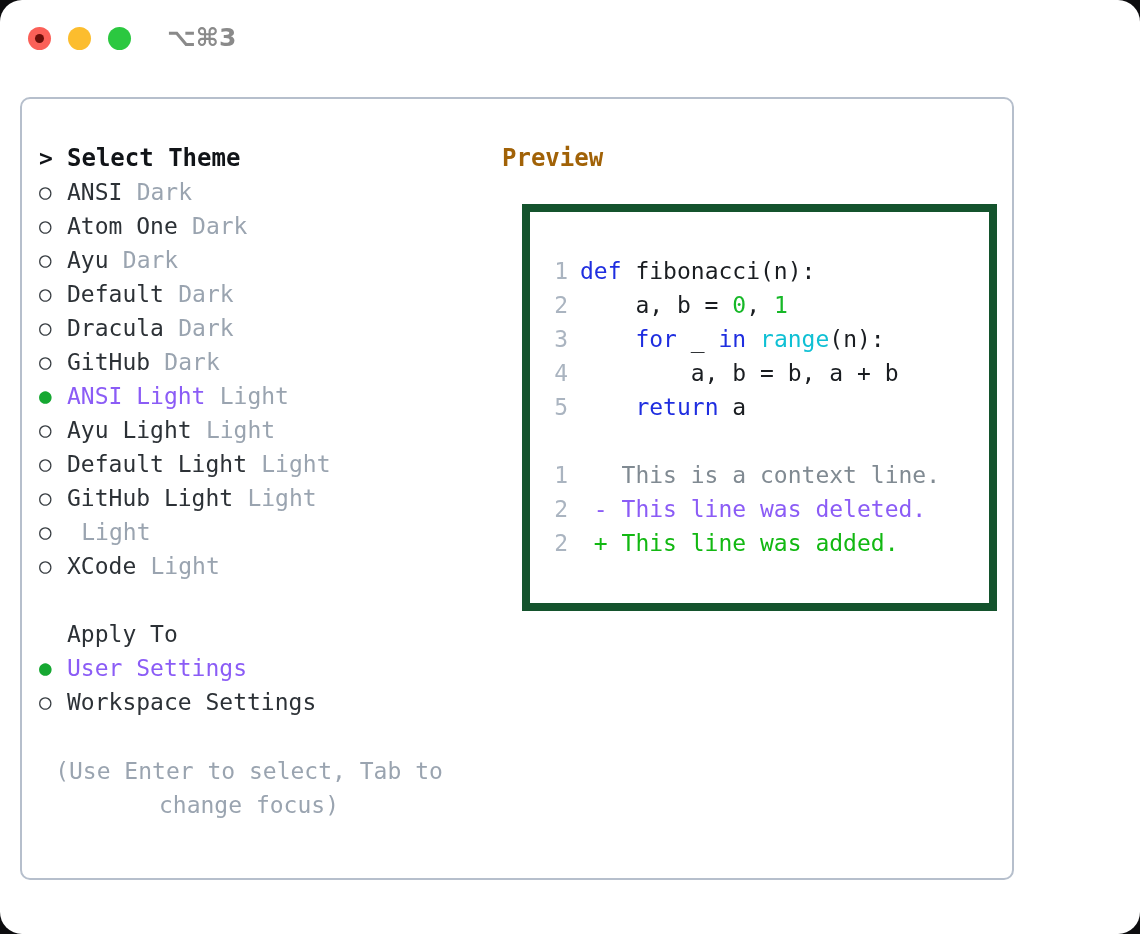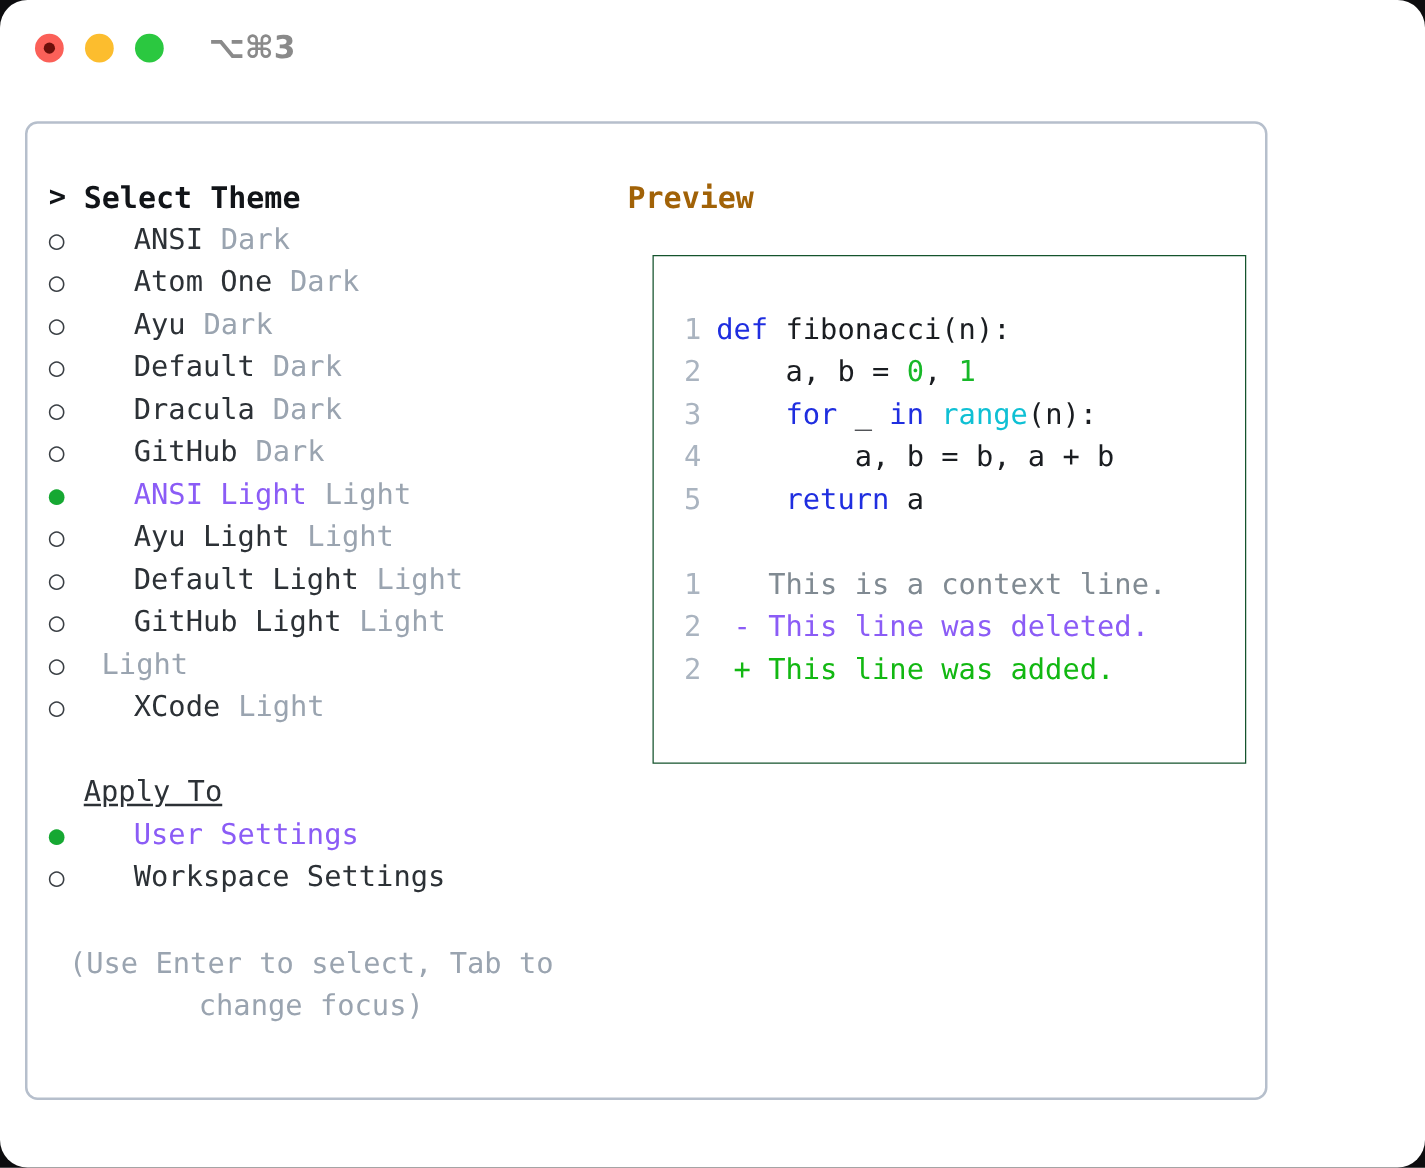--- a/index.html
+++ b/index.html
@@ -99,32 +99,31 @@
   }
   .bullet.sel { color: #16a832; }
 
   #header-row {
     font-weight: bold;
     color: #111418;
     font-size: 24px;
   }
   #header-row .bullet { color: #111418; font-weight: bold; font-size: 23px; }
 
-  .theme-name { color: #2c3136; margin-left: 40px; }
+  .theme-name { color: #2c3136; }
   .theme-name.sel { color: #8b5cf6; }
   .theme-variant { color: #9aa4b0; margin-left: 0.62em; }
 
   #apply-header {
     height: 34px;
     line-height: 34px;
     font-size: 23px;
     color: #2c3136;
     padding-left: 28px;
     margin-top: 34px;
-    text-decoration: underline;
   }
 
   #hint {
     margin-top: 35px;
     font-size: 23px;
     line-height: 34px;
     color: #9aa4b0;
     width: 420px;
     text-align: center;
   }
@@ -143,21 +142,21 @@
     color: #a16207;
     line-height: 34px;
   }
 
   #preview-box {
     position: absolute;
     left: 20px;
     top: 63px;
     width: 475px;
     height: 407px;
-    border: 1px solid #14532d;
+    border: 8px solid #14532d;
     background: #ffffff;
   }
 
   #code-area {
     position: absolute;
     left: 10px;
     top: 42px;
     font-size: 23px;
     line-height: 34px;
     white-space: pre;

